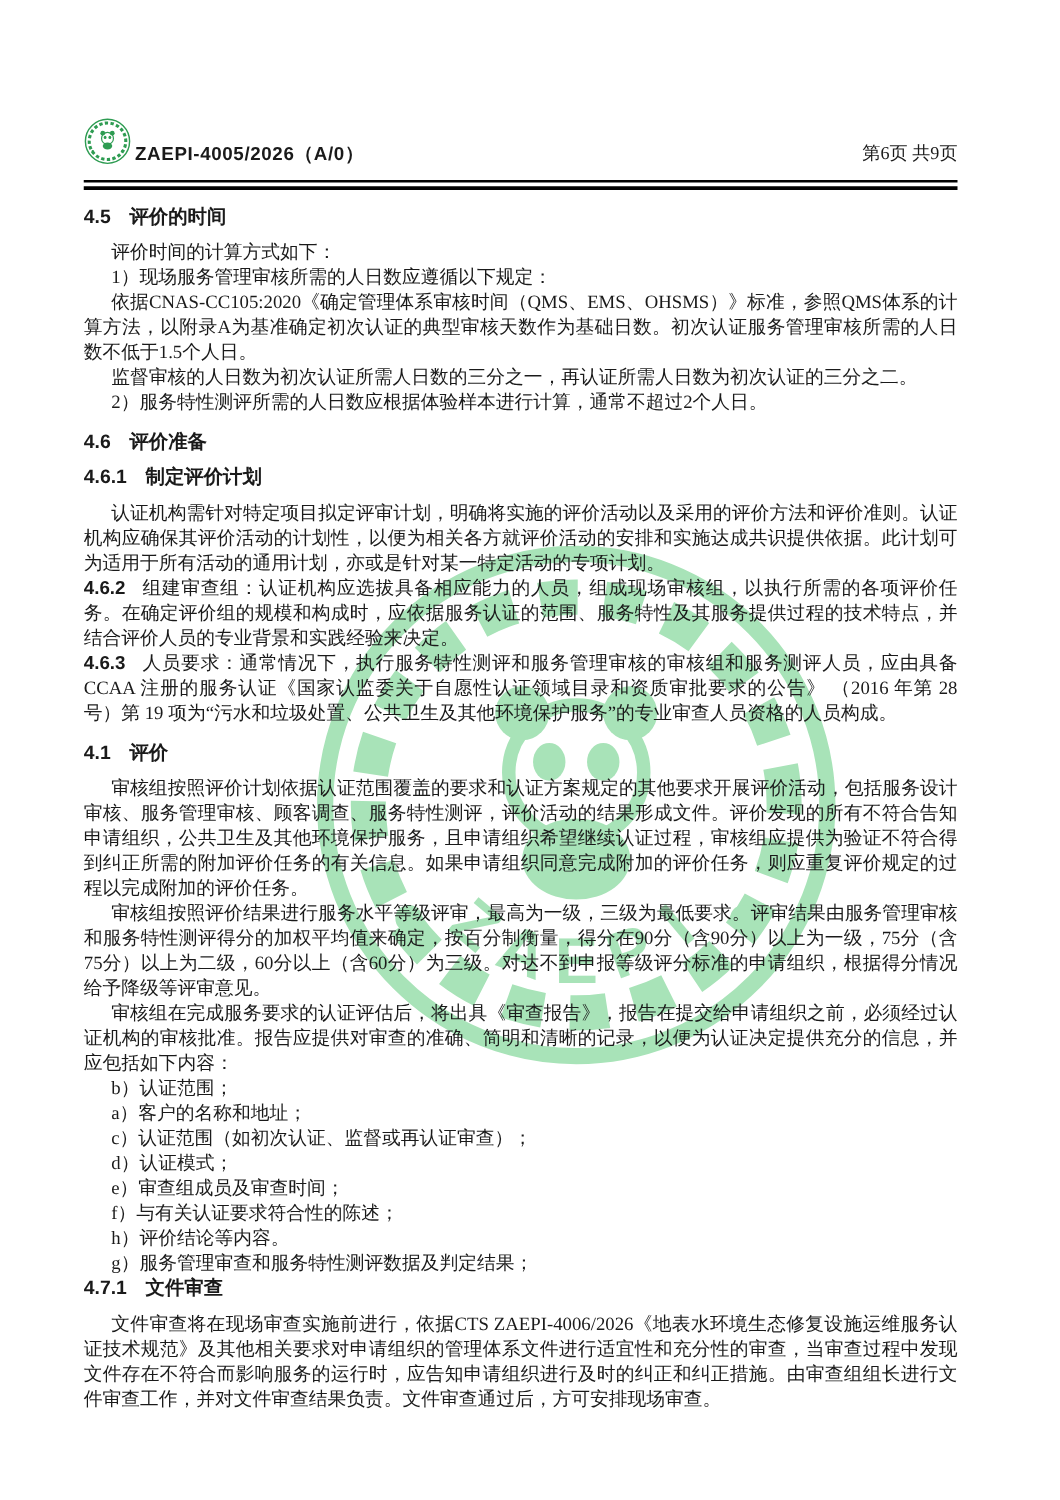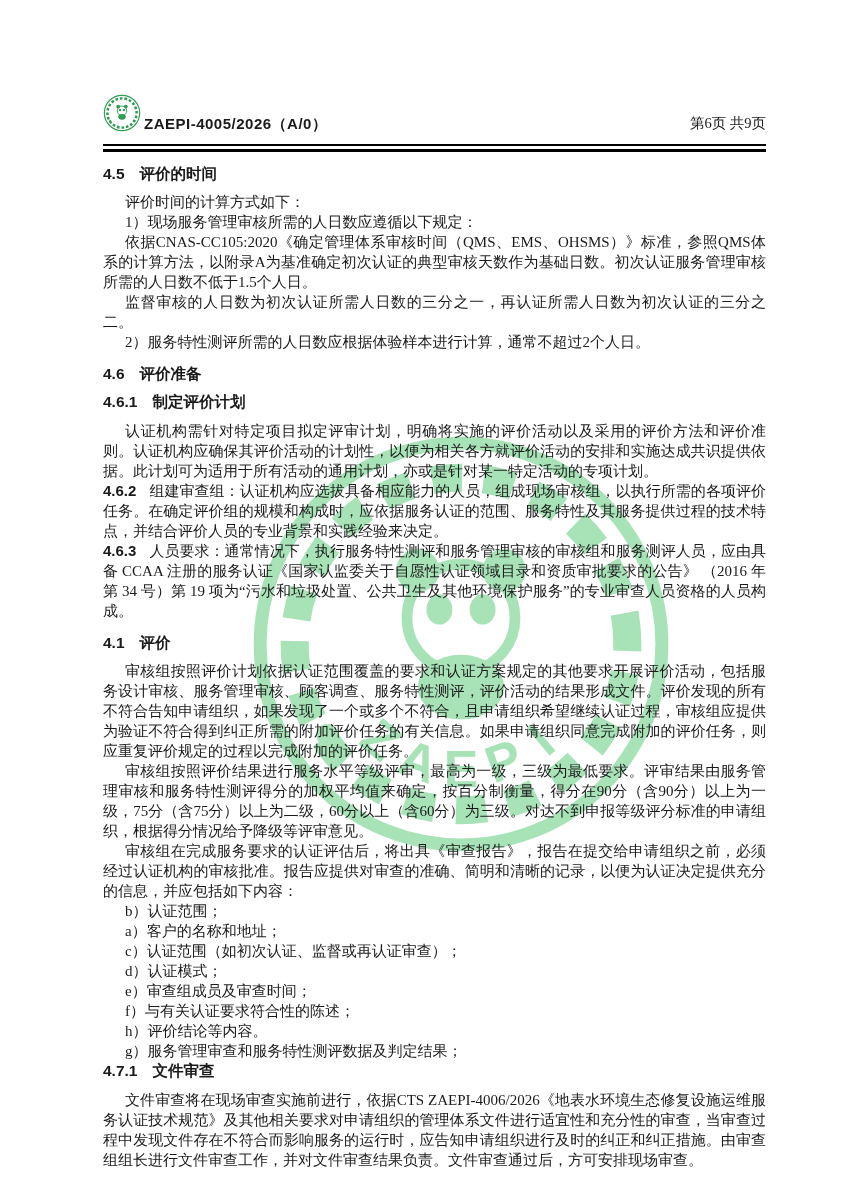--- a/index.html
+++ b/index.html
@@ -16,21 +16,21 @@
   .watermark{
     position:absolute;
     left:245px;top:428px;
     width:432px;height:432px;
     color:#a8e3b8;
     z-index:0;
   }
   
   .content{
     position:relative;z-index:1;
-    padding:0 82px 0 103px;
+    padding:0 82px 0 67px;
   }
   .header{
     margin-top:94px;
     display:flex;
     justify-content:space-between;
     align-items:flex-end;
   }
   .header-left{display:flex;align-items:flex-end;}
   .logo{width:38px;height:38px;color:#2e9c52;margin-right:3px;}
   .doc-code{
@@ -134,26 +134,26 @@
     <p class="ind">2）服务特性测评所需的人日数应根据体验样本进行计算，通常不超过2个人日。</p>
 
     <div class="sec-head">
       <span class="num">4.6</span><span>评价准备</span>
     </div>
     <div class="sub-head">
       <span class="num">4.6.1</span><span>制定评价计划</span>
     </div>
     <p class="ind">认证机构需针对特定项目拟定评审计划，明确将实施的评价活动以及采用的评价方法和评价准则。认证机构应确保其评价活动的计划性，以便为相关各方就评价活动的安排和实施达成共识提供依据。此计划可为适用于所有活动的通用计划，亦或是针对某一特定活动的专项计划。</p>
     <p class="noind"><b class="pnum">4.6.2</b><span>组建审查组：认证机构应选拔具备相应能力的人员，组成现场审核组，以执行所需的各项评价任务。在确定评价组的规模和构成时，应依据服务认证的范围、服务特性及其服务提供过程的技术特点，并结合评价人员的专业背景和实践经验来决定。</span></p>
-    <p class="noind"><b class="pnum">4.6.3</b><span>人员要求：通常情况下，执行服务特性测评和服务管理审核的审核组和服务测评人员，应由具备 CCAA 注册的服务认证《国家认监委关于自愿性认证领域目录和资质审批要求的公告》 （2016 年第 34 号）第 19 项为“污水和垃圾处置、公共卫生及其他环境保护服务”的专业审查人员资格的人员构成。</span></p>
+    <p class="noind"><b class="pnum">4.6.3</b><span>人员要求：通常情况下，执行服务特性测评和服务管理审核的审核组和服务测评人员，应由具备 CCAA 注册的服务认证《国家认监委关于自愿性认证领域目录和资质审批要求的公告》 （2016 年第 28 号）第 19 项为“污水和垃圾处置、公共卫生及其他环境保护服务”的专业审查人员资格的人员构成。</span></p>
 
     <div class="sec-head">
       <span class="num">4.1</span><span>评价</span>
     </div>
-    <p class="ind">审核组按照评价计划依据认证范围覆盖的要求和认证方案规定的其他要求开展评价活动，包括服务设计审核、服务管理审核、顾客调查、服务特性测评，评价活动的结果形成文件。评价发现的所有不符合告知申请组织，如果发现了一个或多个不符合，且申请组织希望继续认证过程，审核组应提供为验证不符合得到纠正所需的附加评价任务的有关信息。如果申请组织同意完成附加的评价任务，则应重复评价规定的过程以完成附加的评价任务。</p>
+    <p class="ind">审核组按照评价计划依据认证范围覆盖的要求和认证方案规定的其他要求开展评价活动，包括服务设计审核、服务管理审核、顾客调查、服务特性测评，评价活动的结果形成文件。评价发现的所有不符合告知申请组织，公共卫生及其他环境保护服务，且申请组织希望继续认证过程，审核组应提供为验证不符合得到纠正所需的附加评价任务的有关信息。如果申请组织同意完成附加的评价任务，则应重复评价规定的过程以完成附加的评价任务。</p>
     <p class="ind">审核组按照评价结果进行服务水平等级评审，最高为一级，三级为最低要求。评审结果由服务管理审核和服务特性测评得分的加权平均值来确定，按百分制衡量，得分在90分（含90分）以上为一级，75分（含75分）以上为二级，60分以上（含60分）为三级。对达不到申报等级评分标准的申请组织，根据得分情况给予降级等评审意见。</p>
     <p class="ind">审核组在完成服务要求的认证评估后，将出具《审查报告》，报告在提交给申请组织之前，必须经过认证机构的审核批准。报告应提供对审查的准确、简明和清晰的记录，以便为认证决定提供充分的信息，并应包括如下内容：</p>
     <div class="list">
       <p>b）认证范围；</p>
       <p>a）客户的名称和地址；</p>
       <p>c）认证范围（如初次认证、监督或再认证审查）；</p>
       <p>d）认证模式；</p>
       <p>e）审查组成员及审查时间；</p>
       <p>f）与有关认证要求符合性的陈述；</p>
       <p>h）评价结论等内容。</p>

